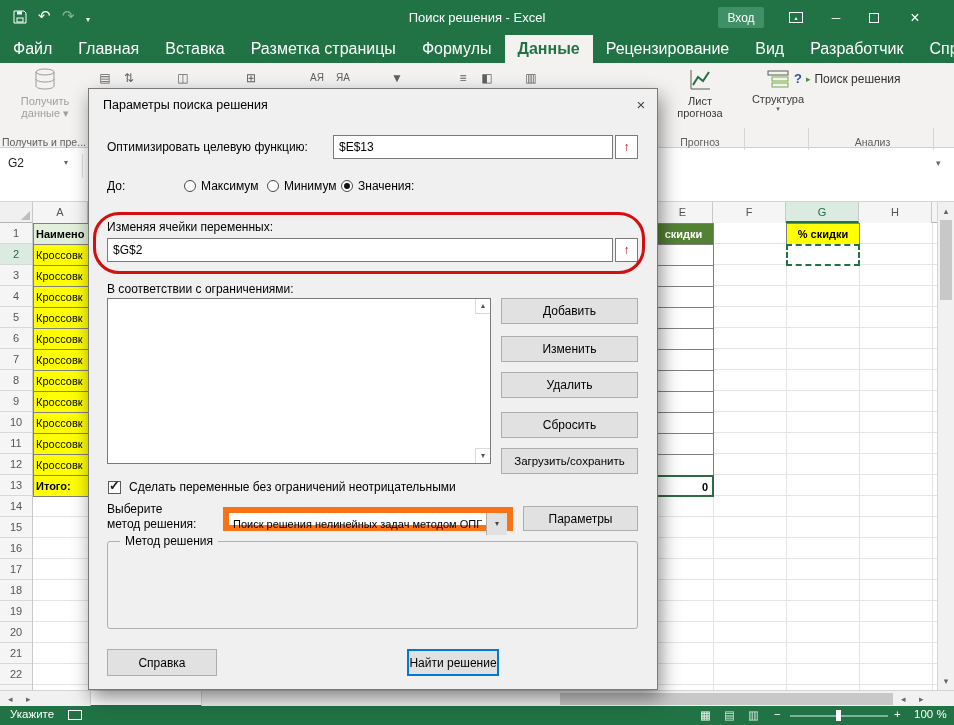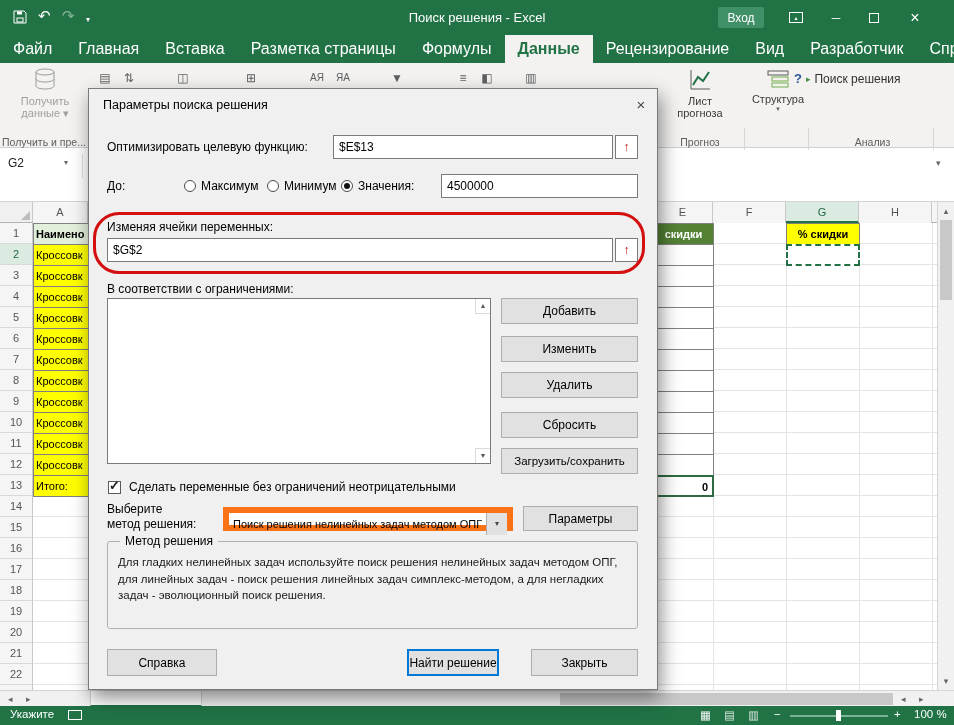--- a/index.html
+++ b/index.html
@@ -232,21 +232,21 @@
     <div class="acell" style="top:63px">Кроссовк</div>
     <div class="acell" style="top:84px">Кроссовк</div>
     <div class="acell" style="top:105px">Кроссовк</div>
     <div class="acell" style="top:126px">Кроссовк</div>
     <div class="acell" style="top:147px">Кроссовк</div>
     <div class="acell" style="top:168px">Кроссовк</div>
     <div class="acell" style="top:189px">Кроссовк</div>
     <div class="acell" style="top:210px">Кроссовк</div>
     <div class="acell" style="top:231px">Кроссовк</div>
     <div class="acell" style="top:252px">Кроссовк</div>
-    <div class="acell" style="top:273px;font-weight:normal">Итого:</div>
+    <div class="acell" style="top:273px;font-weight:bold">Итого:</div>
 
     <div class="ecell" style="top:21px;background:#548235;color:#fff;font-weight:600;text-align:center">скидки</div>
     <div class="ecell" style="top:42px"></div>
     <div class="ecell" style="top:63px"></div>
     <div class="ecell" style="top:84px"></div>
     <div class="ecell" style="top:105px"></div>
     <div class="ecell" style="top:126px"></div>
     <div class="ecell" style="top:147px"></div>
     <div class="ecell" style="top:168px"></div>
     <div class="ecell" style="top:189px"></div>
@@ -296,21 +296,20 @@
     <div class="inp" style="left:244px;top:46px;width:280px;height:24px">$E$13</div>
     <div class="rangebtn" style="left:526px;top:46px">↑</div>
 
     <div class="lbl" style="left:18px;top:90px">До:</div>
     <span class="radio" style="left:95px;top:91px"></span>
     <div class="lbl" style="left:112px;top:90px">Максимум</div>
     <span class="radio" style="left:178px;top:91px"></span>
     <div class="lbl" style="left:195px;top:90px">Минимум</div>
     <span class="radio sel" style="left:252px;top:91px"></span>
     <div class="lbl" style="left:269px;top:90px">Значения:</div>
-    <div class="inp" style="left:352px;top:85px;width:197px;height:24px">4500000</div>
 
     <div class="lbl" style="left:18px;top:131px">Изменяя ячейки переменных:</div>
     <div class="inp" style="left:18px;top:149px;width:506px;height:24px">$G$2</div>
     <div class="rangebtn" style="left:526px;top:149px">↑</div>
 
     <div class="annotation"></div>
 
     <div class="lbl" style="left:18px;top:193px">В соответствии с ограничениями:</div>
     <div class="abs" style="left:18px;top:209px;width:384px;height:166px;background:#fff;border:1px solid #7a7a7a">
       <span style="position:absolute;right:0;top:0;width:15px;height:15px;border-left:1px solid #dadada;border-bottom:1px solid #dadada;text-align:center;font-size:8px;color:#555;line-height:14px">▴</span>
@@ -331,21 +330,19 @@
     <div class="lbl" style="left:18px;top:413px">Выберите</div>
     <div class="lbl" style="left:18px;top:428px">метод решения:</div>
     <div class="abs" style="left:134px;top:418px;width:290px;height:24px;background:#fff;border:6px solid #f97316">
       <span style="position:absolute;left:4px;top:0;line-height:22px;font-size:11px;white-space:nowrap">Поиск решения нелинейных задач методом ОПГ</span>
       <span style="position:absolute;right:0;top:0;width:21px;height:22px;background:#e1e1e1;border-left:1px solid #adadad;text-align:center;line-height:22px;font-size:8px;color:#444">▾</span>
     </div>
     <div class="btn" style="left:434px;top:417px;width:115px;height:25px">Параметры</div>
 
     <div class="abs" style="left:18px;top:452px;width:531px;height:88px;border:1px solid #b0b0b0;border-radius:3px">
       <span style="position:absolute;left:12px;top:-8px;background:#f0f0f0;padding:0 5px;font-size:12px">Метод решения</span>
-      <div style="position:absolute;left:10px;top:12px;width:508px;font-size:11.5px;line-height:1.45;color:#1a1a1a">Для гладких нелинейных задач используйте поиск решения нелинейных задач методом ОПГ, для линейных задач - поиск решения линейных задач симплекс-методом, а для негладких задач - эволюционный поиск решения.</div>
     </div>
 
     <div class="btn" style="left:18px;top:560px;width:110px;height:27px">Справка</div>
     <div class="btn primary" style="left:318px;top:560px;width:92px;height:27px">Найти решение</div>
-    <div class="btn" style="left:442px;top:560px;width:107px;height:27px">Закрыть</div>
   </div>
 
 </div>
 
 </body></html>

